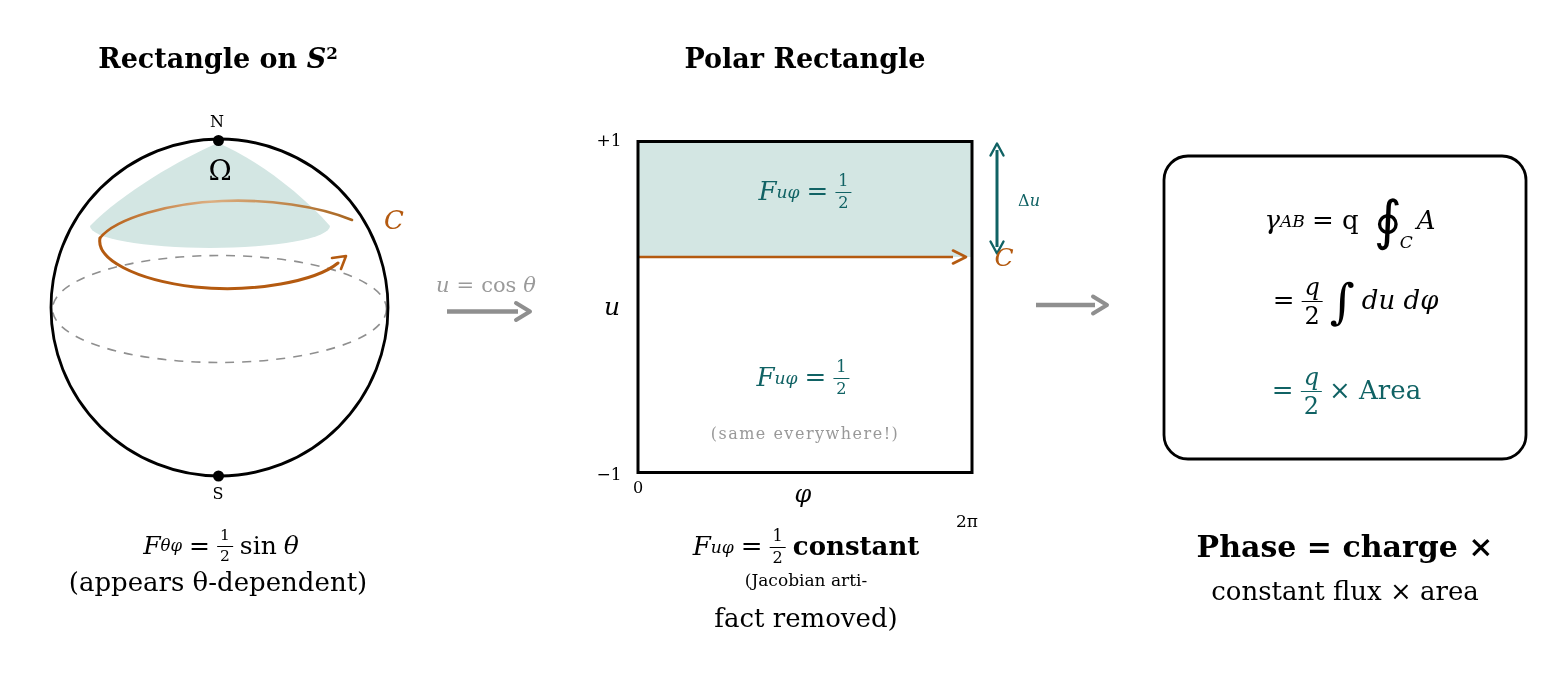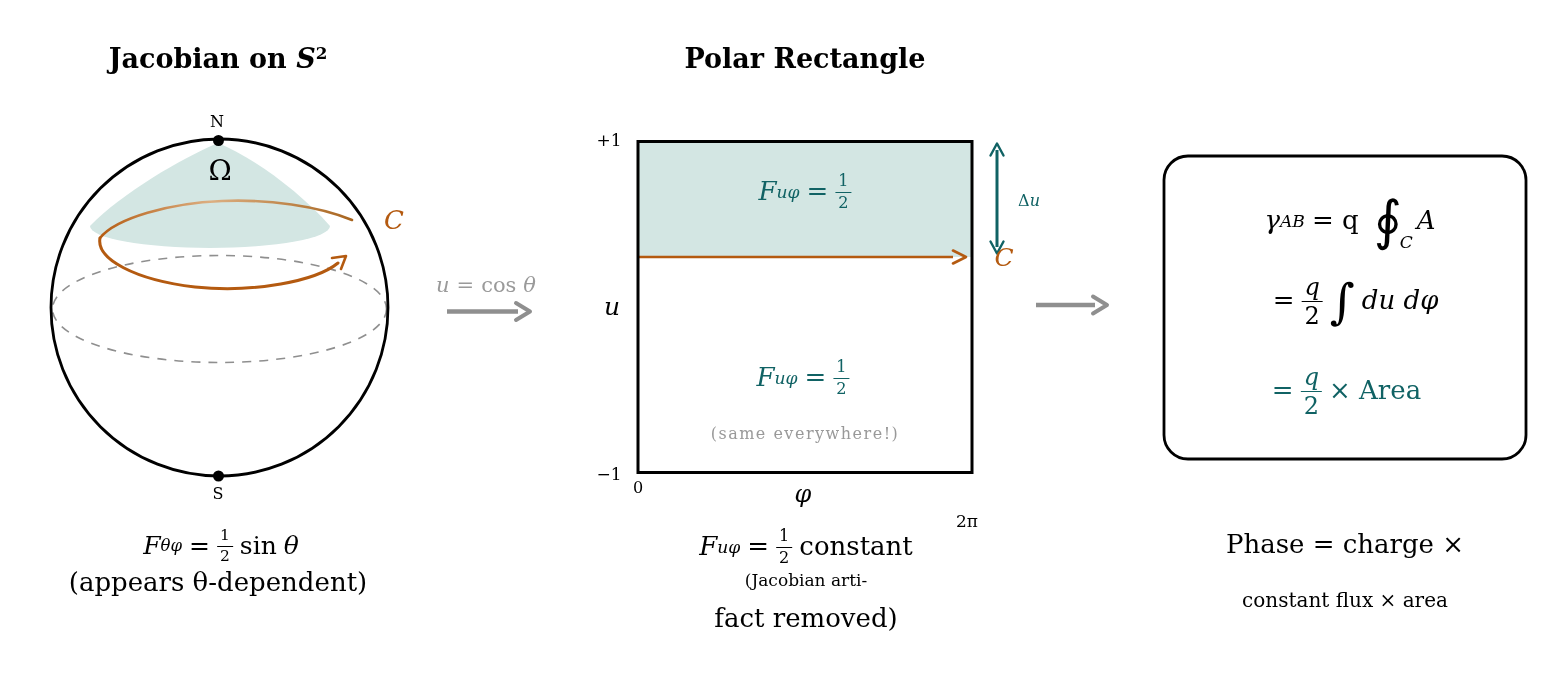--- a/index.html
+++ b/index.html
@@ -2,21 +2,21 @@
 <html><head>
 <meta charset="utf-8">
 <style>
   html,body{margin:0;padding:0;background:#fff;}
   .canvas{position:relative;width:1568px;height:687px;background:#ffffff;overflow:hidden;
           font-family:"DejaVu Serif","Liberation Serif",serif;color:#000;}
   svg{position:absolute;left:0;top:0;}
   .t{position:absolute;transform:translateX(-50%);white-space:nowrap;line-height:1.2;}
   .row{display:flex;align-items:center;}
   .it{font-style:italic;}
-  .bold{font-weight:normal;}
+  .bold{font-weight:bold;}
   .teal{color:#106264;}
   .orange{color:#b45a10;}
   .gray{color:#9a9a9a;}
   .panel-title{position:absolute;transform:translateX(-50%);white-space:nowrap;
                font-weight:bold;font-size:27px;line-height:1.1;}
   .vsub{font-size:0.66em;vertical-align:-0.35em;text-align:center;}
   .vsup{font-size:0.62em;vertical-align:0.55em;}
   .sfrac{display:inline-block;text-align:center;line-height:1;font-size:0.62em;vertical-align:-0.45em;}
   .bfrac{display:inline-block;text-align:center;line-height:1;font-size:24px;}
   .fnum{display:block;border-bottom:1.5px solid currentColor;padding:0 3px 2px;}
@@ -64,21 +64,21 @@
     <path d="M 990.5 155.5 L 997 143.5 L 1003.5 155.5" stroke="#106264" stroke-width="2.4" fill="none" stroke-linecap="round" stroke-linejoin="round"></path>
     <path d="M 990.5 241.5 L 997 253.5 L 1003.5 241.5" stroke="#106264" stroke-width="2.4" fill="none" stroke-linecap="round" stroke-linejoin="round"></path>
 
     <path d="M 1036 305 L 1095 305" stroke="#8f8f8f" stroke-width="4.5" fill="none"></path>
     <path d="M 1093 296.5 L 1107 305 L 1093 313.5" stroke="#8f8f8f" stroke-width="4" fill="none" stroke-linecap="round" stroke-linejoin="round"></path>
 
     <rect x="1164" y="156" width="362" height="303" rx="24" fill="#ffffff" stroke="#000" stroke-width="2.8"></rect>
   </svg>
 
   <div class="panel-title" style="left:218px;top:44px;">
-    <span>Jacobian on </span><span class="it">S</span><span class="vsup">2</span>
+    <span>Rectangle on </span><span class="it">S</span><span class="vsup">2</span>
   </div>
   <div class="t" style="left:217px;top:112px;font-size:16px;">N</div>
   <div class="t" style="left:220px;top:154px;font-size:28px;">Ω</div>
   <div class="t it orange" style="left:394px;top:205px;font-size:26px;">C</div>
   <div class="t" style="left:218px;top:484px;font-size:16px;">S</div>
 
   <div class="t row" style="left:221px;top:528px;height:36px;font-size:25px;">
     <span class="it">F</span>
     <span class="vsub it">θφ</span>
     <span class="g6">=</span>
@@ -170,16 +170,16 @@
 
   <div class="t row teal" style="left:1343px;top:359px;height:64px;font-size:26px;">
     <span class="g6">=</span>
     <span class="bfrac it">
       <span class="fnum">q</span>
       <span class="fden" style="font-style:normal;">2</span>
     </span>
     <span class="ml6">× Area</span>
   </div>
 
-  <div class="t" style="left:1345px;top:529px;font-size:26px;">Phase = charge ×</div>
-  <div class="t" style="left:1345px;top:588px;font-size:20px;">constant flux × area</div>
+  <div class="t" style="left:1345px;top:529px;font-size:30px;font-weight:bold;">Phase = charge ×</div>
+  <div class="t" style="left:1345px;top:576px;font-size:26px;">constant flux × area</div>
 
 </div>
 
 </body></html>

